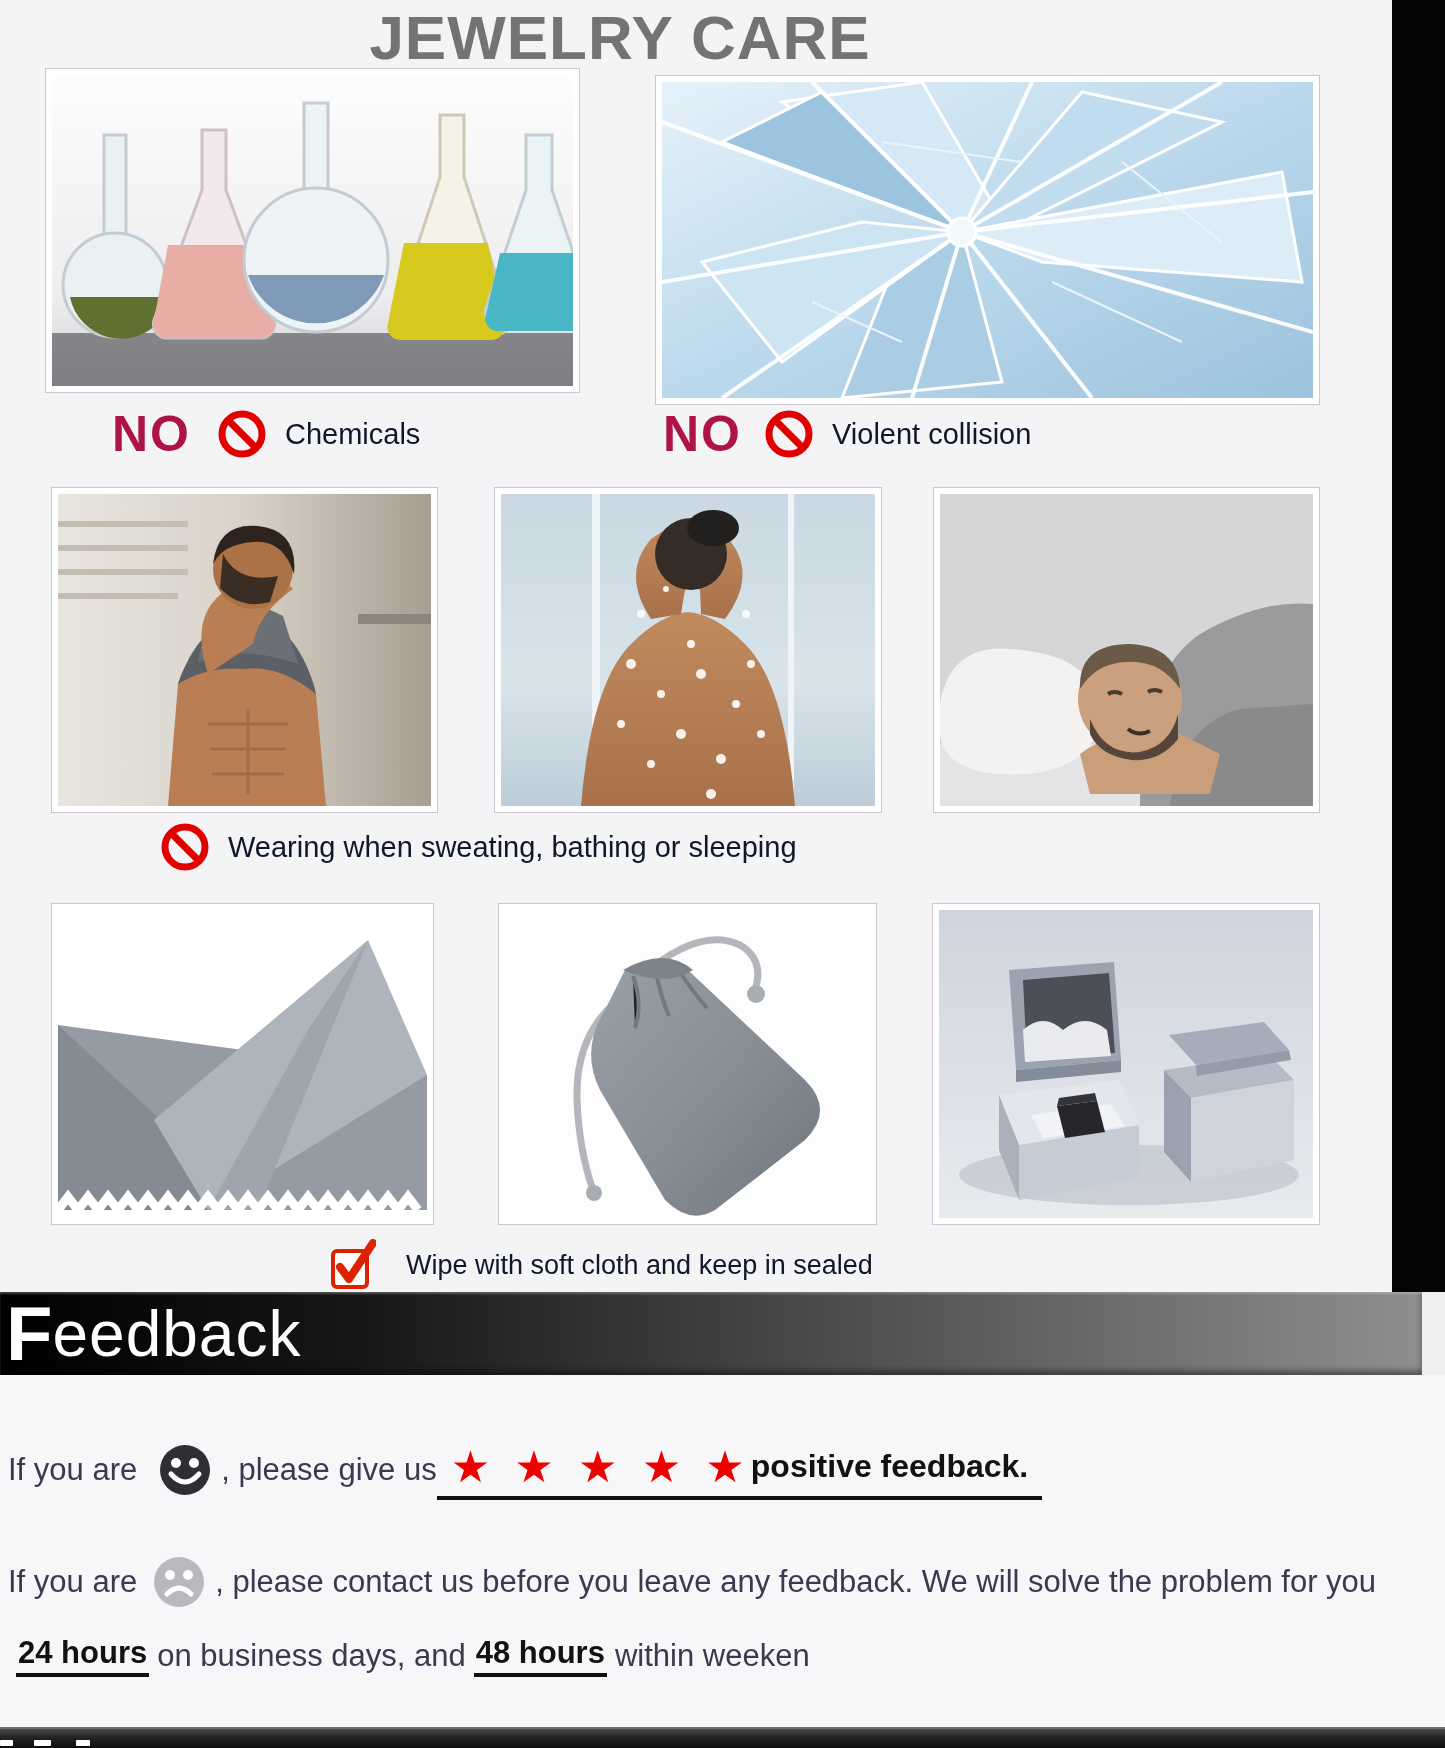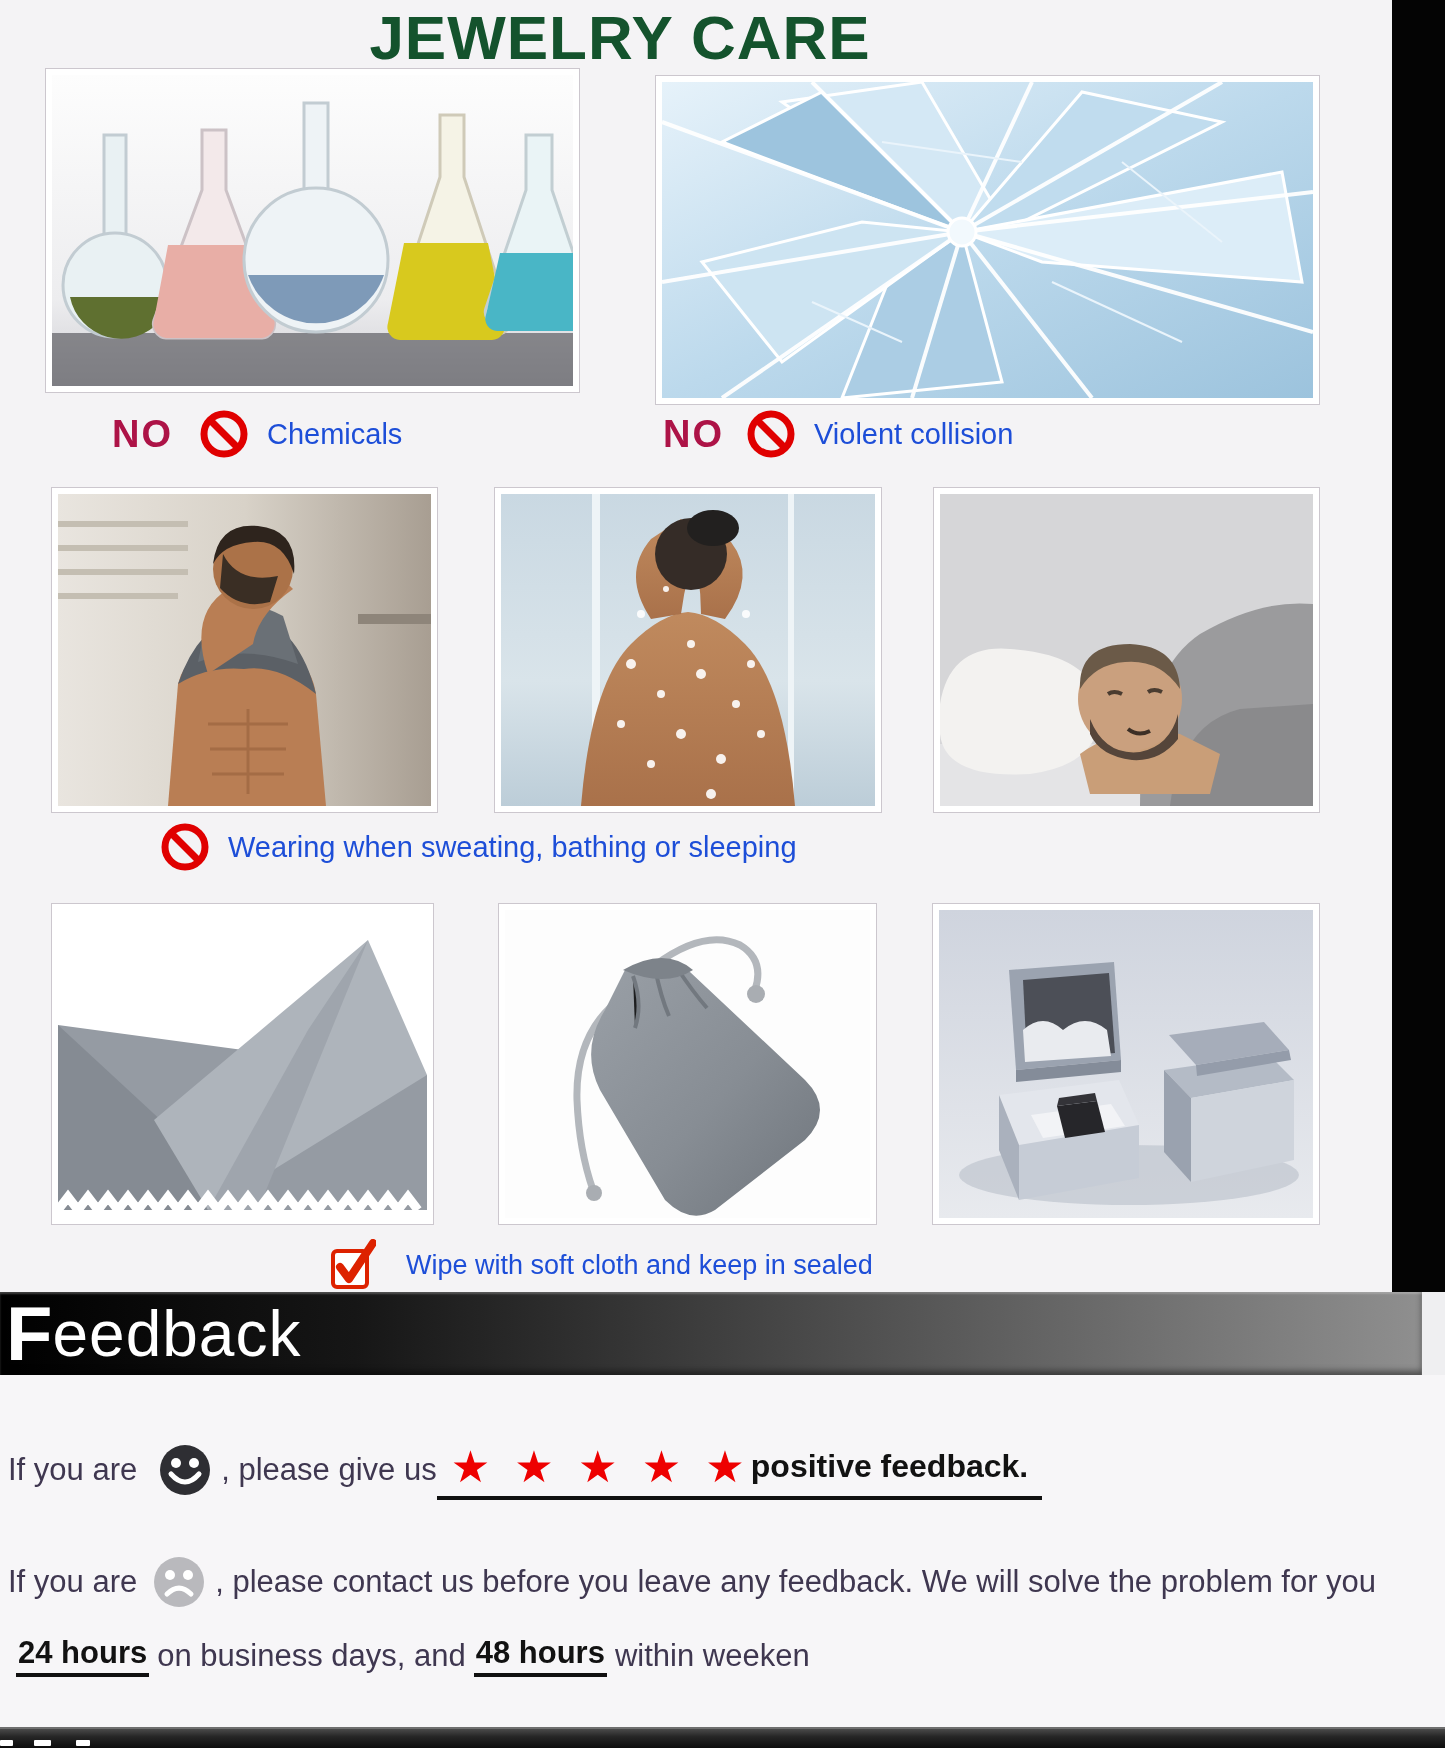--- a/index.html
+++ b/index.html
@@ -3,28 +3,28 @@
 <meta charset="utf-8">
 <style>
   html,body{margin:0;padding:0;background:#ffffff;}
   #canvas{position:relative;width:1445px;height:1748px;overflow:hidden;
           font-family:"Liberation Sans","DejaVu Sans",sans-serif;background:#ffffff;}
 
   
   .top-section{position:absolute;left:0;top:0;width:1392px;height:1293px;background:#f4f3f5;}
   .right-stripe{position:absolute;left:1392px;top:0;width:53px;height:1293px;background:#040404;}
   .page-title{position:absolute;left:0;top:2px;width:1240px;text-align:center;
-              font-size:62px;font-weight:bold;color:#14532d;letter-spacing:1px;}
+              font-size:62px;font-weight:bold;color:#737373;letter-spacing:1px;}
 
   .photo-frame{position:absolute;background:#ffffff;border:1px solid #ccc7ce;padding:6px;box-sizing:border-box;}
   .photo-frame svg{display:block;width:100%;height:100%;}
 
   .caption-row{position:absolute;display:flex;align-items:center;white-space:nowrap;}
-  .no-label{font-size:38px;font-weight:bold;color:#ad1347;letter-spacing:2px;}
-  .caption-text{font-size:29px;color:#1d4ed8;}
+  .no-label{font-size:50px;font-weight:bold;color:#ad1347;letter-spacing:2px;}
+  .caption-text{font-size:29px;color:#0f172a;}
   .prohibit{width:50px;height:50px;flex:0 0 auto;}
   .checkbox-icon{width:46px;height:52px;flex:0 0 auto;}
   .gap18{margin-left:18px;} .gap22{margin-left:22px;} .gap26{margin-left:26px;}
 
   
   .feedback-bar{position:absolute;left:0;top:1292px;width:1422px;height:83px;
       background:linear-gradient(to right,#000000 0%,#161616 25%,#8f8f8f 100%);
       box-shadow:inset 0 2px 2px rgba(255,255,255,.25), inset 0 -4px 6px rgba(0,0,0,.45);
       color:#ffffff;display:flex;align-items:center;}
   .feedback-bar .f-initial{font-size:76px;font-weight:bold;margin-left:6px;line-height:70px;}

